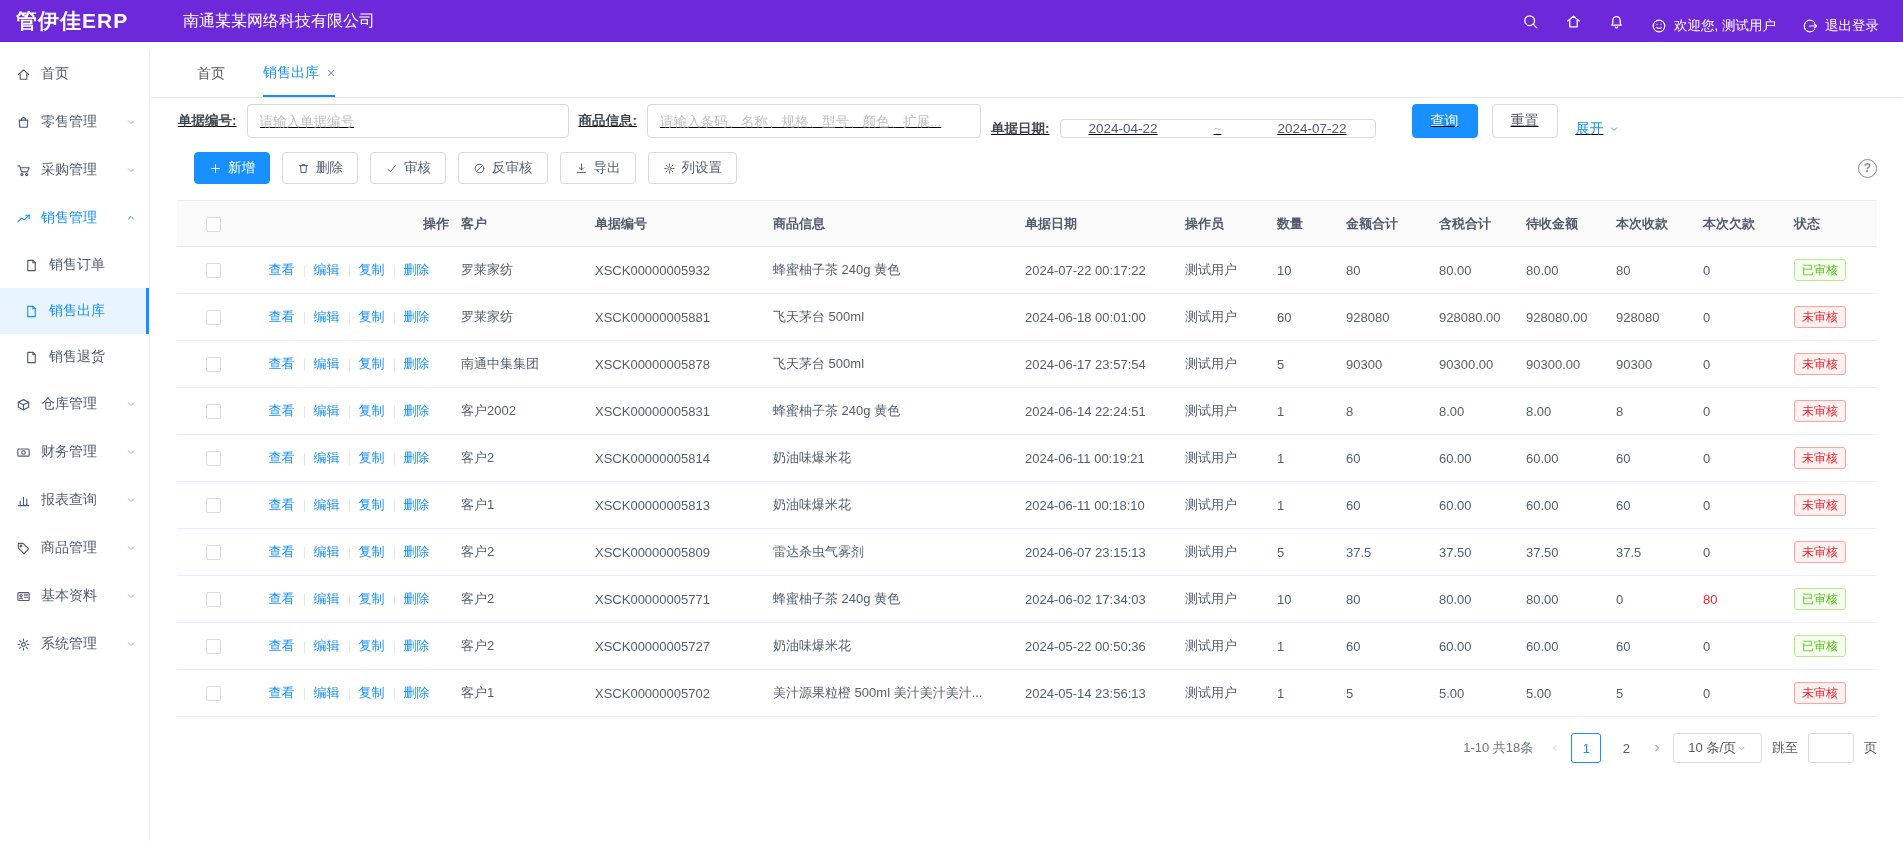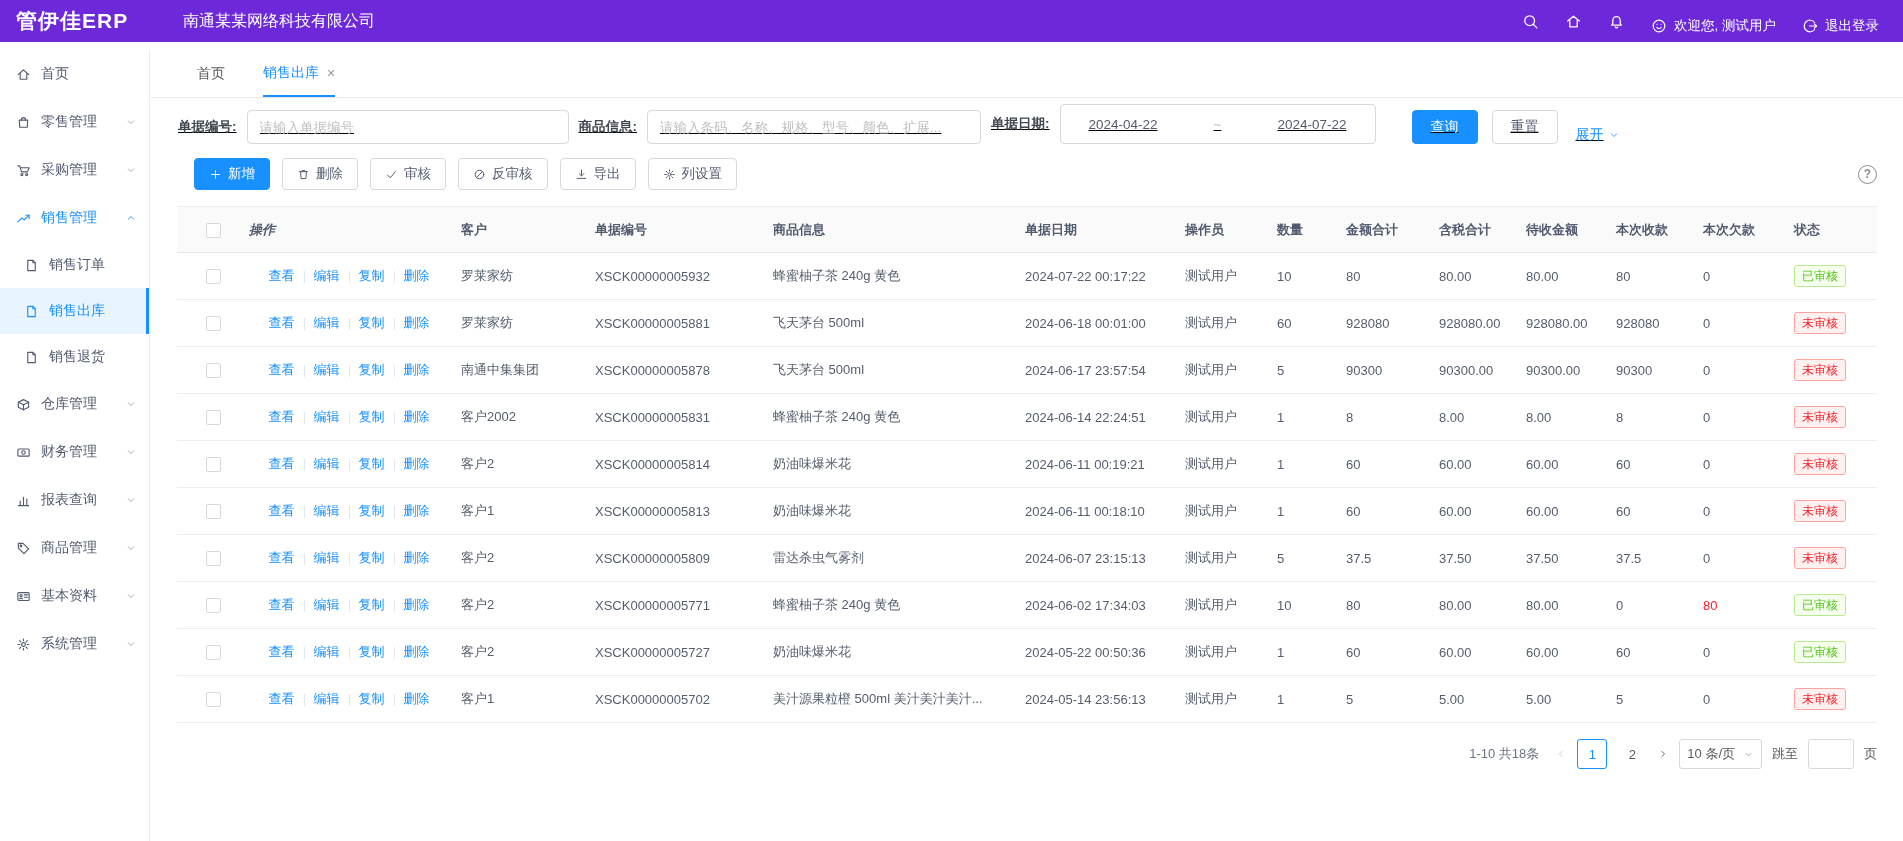--- a/index.html
+++ b/index.html
@@ -40,21 +40,21 @@
   .tab-close { font-size:14px; color:#8c9aa6; cursor:pointer; }
 
   
   .filter-bar { margin-top:6px; padding:0 26px 0 27px; display:flex; align-items:flex-end;text-decoration:underline; }
   .filter-group { display:flex; align-items:center; margin-right:10px; }
   .filter-group label { font-size:13.5px; font-weight:700; color:#41474f; margin-right:10px; white-space:nowrap; }
   .txt-input { height:34px; border:1px solid #d9d9d9; border-radius:4px; padding:0 12px;
     font-size:13.5px; color:#515a6e; outline:none; font-family:inherit; }
   .txt-input::placeholder { color:#bfbfbf; }
   .w1 { width:322px; } .w2 { width:334px; }
-  .date-range { width:316px; height:40px; border:1px solid #d9d9d9; border-radius:4px;
+  .date-range { width:316px; height:19px; border:1px solid #d9d9d9; border-radius:4px;
     display:flex; align-items:center; justify-content:space-around; font-size:13.5px; color:#515a6e; cursor:pointer; }
   .date-sep { color:#bfbfbf; }
   .btn { height:34px; padding:0 18px; border:1px solid #d9d9d9; border-radius:4px; background:#fff;
     color:#515a6e; font-size:14px; cursor:pointer; display:flex; align-items:center; gap:6px; font-family:inherit; }
   .btn-primary { background:#1890ff; border-color:#1890ff; color:#fff; }
   .btn-search { margin-left:26px; } .btn-reset { margin-left:14px; }
   .expand-link { margin-left:18px; color:#1890ff; font-size:14px; display:flex; align-items:center; gap:4px;
     cursor:pointer; text-decoration:none; }
   .expand-link .si { width:12px; height:12px; }
 
@@ -64,21 +64,21 @@
   .toolbar .si { width:13px; height:13px; }
   .help { margin-left:auto; width:19px; height:19px; border:1.5px solid #8c8c8c; border-radius:50%;
     color:#8c8c8c; font-size:12px; font-weight:bold; display:flex; align-items:center; justify-content:center; cursor:pointer; }
 
   
   .table-wrap { margin:16px 26px 0 26px; }
   table { width:100%; border-collapse:collapse; table-layout:fixed; }
   thead th { height:46px; background:#fafafa; border-top:1px solid #ececec; border-bottom:1px solid #e8e8e8;
     font-size:13px; font-weight:700; color:#515a6e; text-align:left; padding-left:12px; white-space:nowrap; }
   th.c-check, td.c-check { text-align:center; padding-left:0; }
-  th.c-ops { text-align:left; padding-left:0;font-style:italic; }
+  th.c-ops { text-align:right; padding-left:0; }
   tbody td { height:47px; border-bottom:1px solid #ebeef5; font-size:13px; color:#555e6d;
     padding-left:12px; white-space:nowrap; overflow:hidden; }
   td.c-ops { text-align:center; padding-left:0; }
   .checkbox { width:15px; height:15px; border:1px solid #d9d9d9; border-radius:2px;
     display:inline-block; background:#fff; vertical-align:middle; cursor:pointer; }
   .op-link { color:#1890ff; text-decoration:none; cursor:pointer; }
   .op-divider { display:inline-block; width:1px; height:12px; background:#e3e6ea; margin:0 9px; vertical-align:middle; }
   .tag { display:inline-block; padding:1px 7px; font-size:12px; line-height:18px; border-radius:3px;
     border:1px solid transparent; }
   .tag-success { color:#52c41a; background:#f6ffed; border-color:#b7eb8f; }
@@ -89,21 +89,21 @@
   .pagination { margin:16px 26px 0 0; display:flex; justify-content:flex-end; align-items:center;
     gap:10px; font-size:13px; color:#595959; }
   .pg-total { margin-right:6px; color:#6b7480; }
   .page-btn { display:flex; cursor:pointer; color:#595959; }
   .page-btn.disabled { color:#c4c8cc; }
   .page-btn .si { width:12px; height:12px; }
   .page-item { min-width:30px; height:30px; display:flex; align-items:center; justify-content:center;
     border-radius:3px; cursor:pointer; }
   .page-item.active { border:1px solid #1890ff; color:#1890ff; }
   .size-select { height:30px; border:1px solid #d9d9d9; border-radius:3px; display:flex; align-items:center;
-    gap:8px; padding:0 7px; cursor:pointer; }
+    padding:0 14px; cursor:pointer; }
   .size-select .si { width:11px; height:11px; color:#999; }
   .jump-input { width:46px; height:30px; border:1px solid #d9d9d9; border-radius:3px; outline:none; padding:0 6px; font-family:inherit; }
 </style>
 </head>
 <body>
 
 <div class="header">
   <div class="logo"><span>管伊佳ERP</span></div>
   <div class="company">南通某某网络科技有限公司</div>
   <div class="header-right">

